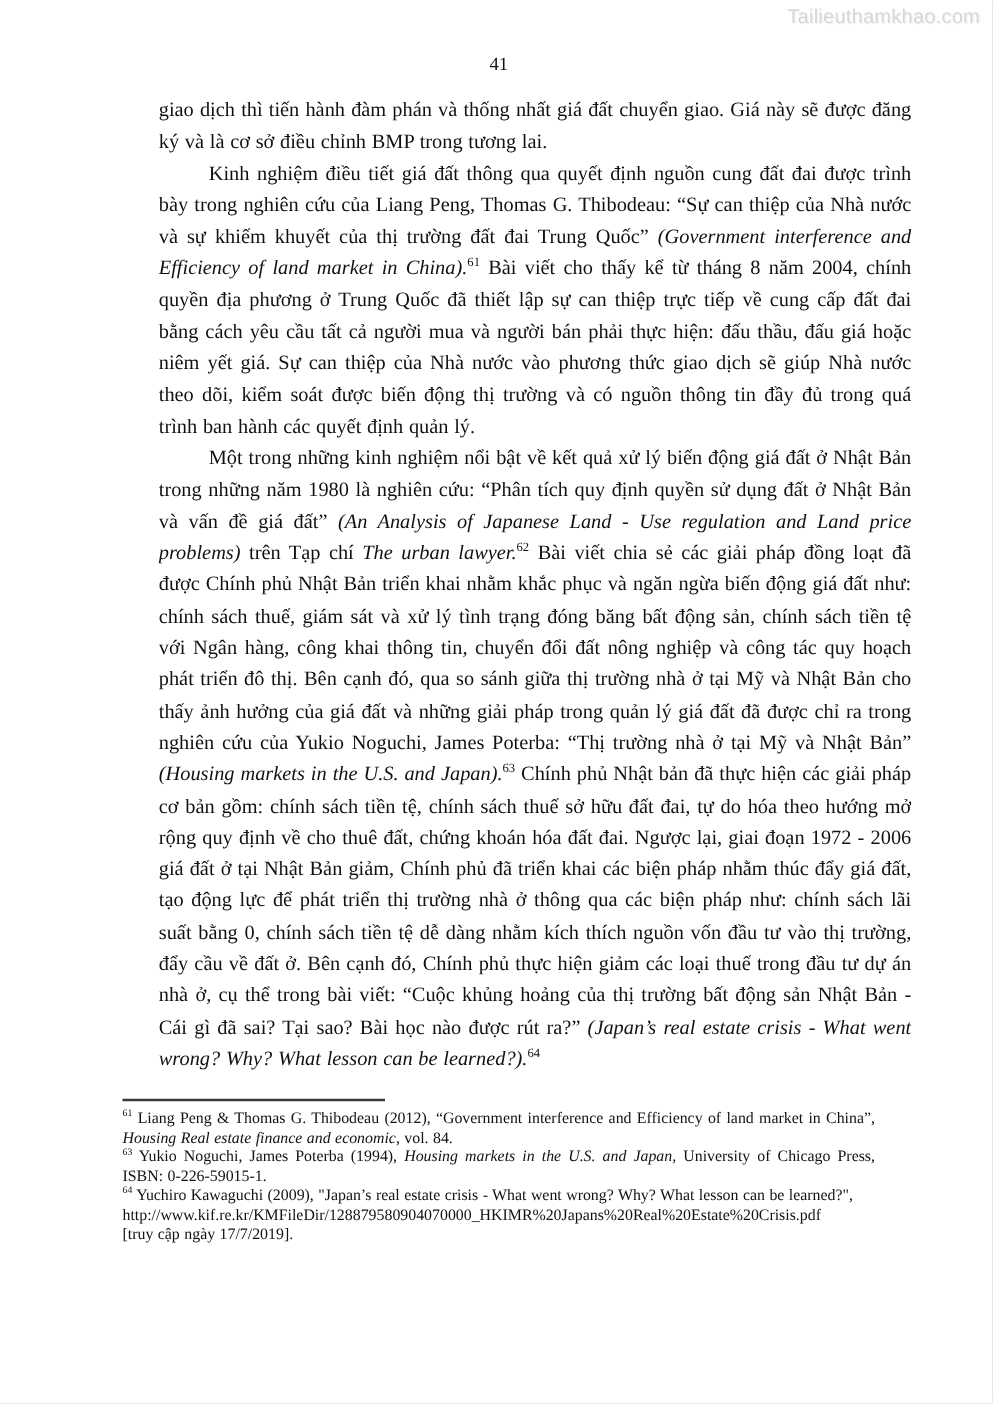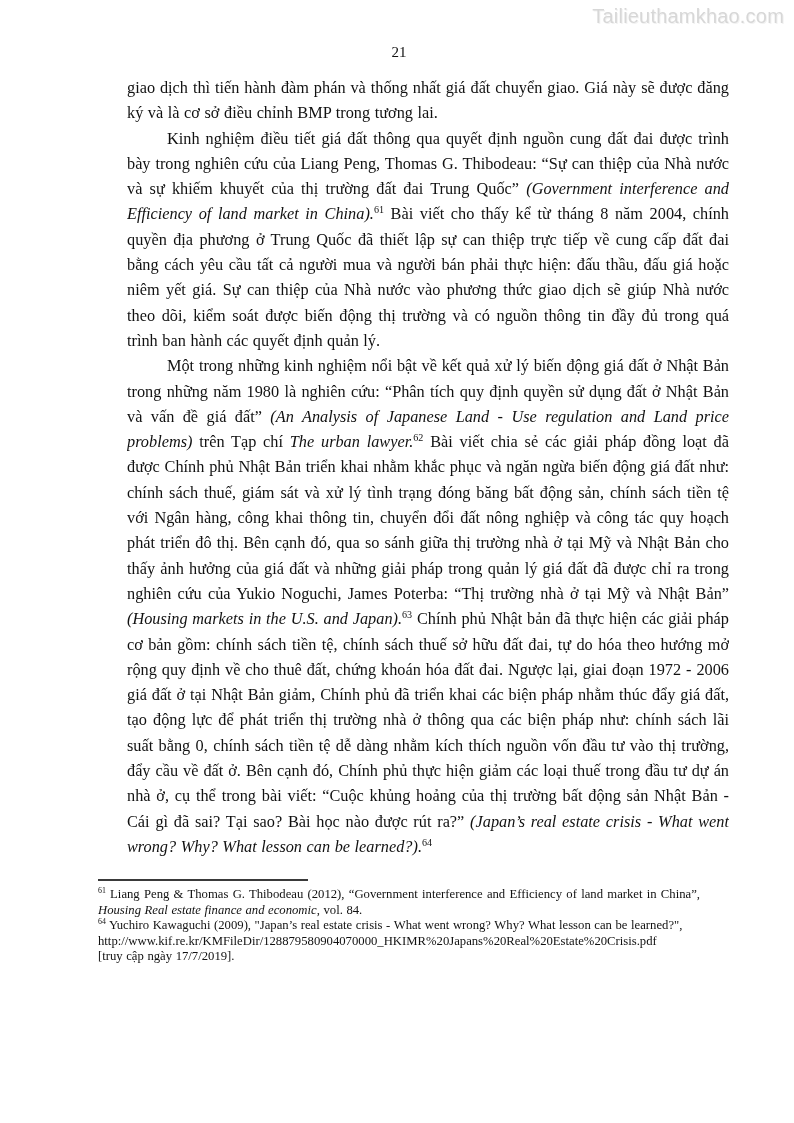--- a/index.html
+++ b/index.html
@@ -12,21 +12,21 @@
     color: #111111;
     font-family: "Liberation Serif", "DejaVu Serif", serif;
     overflow: hidden;
     box-shadow: 0 0 6px rgba(0,0,0,.25);
   }
   .watermark {
     position: absolute;
     top: 5px;
     right: 10px;
     font-family: "Liberation Sans", "DejaVu Sans", sans-serif;
-    font-size: 20px;
+    font-size: 16px;
     color: #d7d7d7;
     text-shadow: 1px 1px 0 #f2f2f2;
     letter-spacing: 0.2px;
     user-select: none;
   }
   .page-number {
     position: absolute;
     top: 44px;
     left: 98px;
     width: 602px;
@@ -76,28 +76,29 @@
     white-space: pre-wrap;
     overflow-wrap: anywhere;
     word-spacing: 0.4px;
   }
 </style>
 </head>
 <body>
 
 <div class="page">
   <div class="watermark">Tailieuthamkhao.com</div>
-  <div class="page-number">21</div>
+  <div class="page-number">41</div>
   <div class="content">
       <p class="para"><span>giao dịch thì tiến hành đàm phán và thống nhất giá đất chuyển giao. Giá này sẽ được đăng ký và là cơ sở điều chỉnh BMP trong tương lai.</span></p>
       <p class="para indent"><span>Kinh nghiệm điều tiết giá đất thông qua quyết định nguồn cung đất đai được trình bày trong nghiên cứu của Liang Peng, Thomas G. Thibodeau: “Sự can thiệp của Nhà nước và sự khiếm khuyết của thị trường đất đai Trung Quốc” </span><i>(Government interference and Efficiency of land market in China).</i><sup class="fnref">61</sup><span> Bài viết cho thấy kể từ tháng 8 năm 2004, chính quyền địa phương ở Trung Quốc đã thiết lập sự can thiệp trực tiếp về cung cấp đất đai bằng cách yêu cầu tất cả người mua và người bán phải thực hiện: đấu thầu, đấu giá hoặc niêm yết giá. Sự can thiệp của Nhà nước vào phương thức giao dịch sẽ giúp Nhà nước theo dõi, kiểm soát được biến động thị trường và có nguồn thông tin đầy đủ trong quá trình ban hành các quyết định quản lý.</span></p>
       <p class="para indent"><span>Một trong những kinh nghiệm nổi bật về kết quả xử lý biến động giá đất ở Nhật Bản trong những năm 1980 là nghiên cứu: “Phân tích quy định quyền sử dụng đất ở Nhật Bản và vấn đề giá đất” </span><i>(An Analysis of Japanese Land - Use regulation and Land price problems)</i><span> trên Tạp chí </span><i>The urban lawyer.</i><sup class="fnref">62</sup><span> Bài viết chia sẻ các giải pháp đồng loạt đã được Chính phủ Nhật Bản triển khai nhằm khắc phục và ngăn ngừa biến động giá đất như: chính sách thuế, giám sát và xử lý tình trạng đóng băng bất động sản, chính sách tiền tệ với Ngân hàng, công khai thông tin, chuyển đổi đất nông nghiệp và công tác quy hoạch phát triển đô thị. Bên cạnh đó, qua so sánh giữa thị trường nhà ở tại Mỹ và Nhật Bản cho thấy ảnh hưởng của giá đất và những giải pháp trong quản lý giá đất đã được chỉ ra trong nghiên cứu của Yukio Noguchi, James Poterba: “Thị trường nhà ở tại Mỹ và Nhật Bản” </span><i>(Housing markets in the U.S. and Japan).</i><sup class="fnref">63</sup><span> Chính phủ Nhật bản đã thực hiện các giải pháp cơ bản gồm: chính sách tiền tệ, chính sách thuế sở hữu đất đai, tự do hóa theo hướng mở rộng quy định về cho thuê đất, chứng khoán hóa đất đai. Ngược lại, giai đoạn 1972 - 2006 giá đất ở tại Nhật Bản giảm, Chính phủ đã triển khai các biện pháp nhằm thúc đẩy giá đất, tạo động lực để phát triển thị trường nhà ở thông qua các biện pháp như: chính sách lãi suất bằng 0, chính sách tiền tệ dễ dàng nhằm kích thích nguồn vốn đầu tư vào thị trường, đẩy cầu về đất ở. Bên cạnh đó, Chính phủ thực hiện giảm các loại thuế trong đầu tư dự án nhà ở, cụ thể trong bài viết: “Cuộc khủng hoảng của thị trường bất động sản Nhật Bản - Cái gì đã sai? Tại sao? Bài học nào được rút ra?” </span><i>(Japan’s real estate crisis - What went wrong? Why? What lesson can be learned?).</i><sup class="fnref">64</sup></p>
     </div>
   <div class="footnotes">
     <div class="footnote-separator"></div>
     <div>
         <div class="footnote"><sup class="fnref">61</sup><span> Liang Peng &amp; Thomas G. Thibodeau (2012), “Government interference and Efficiency of land market in China”, </span><i>Housing Real estate finance and economic</i><span>, vol. 84.</span></div>
+        <div class="footnote"><sup class="fnref">63</sup><span> Yukio Noguchi, James Poterba (1994), </span><i>Housing markets in the U.S. and Japan,</i><span> University of Chicago Press, ISBN: 0-226-59015-1.</span></div>
         <div class="footnote"><sup class="fnref">64</sup><span> Yuchiro Kawaguchi (2009), "Japan’s real estate crisis - What went wrong? Why? What lesson can be learned?",
 http://www.kif.re.kr/KMFileDir/128879580904070000_HKIMR%20Japans%20Real%20Estate%20Crisis.pdf
 [truy cập ngày 17/7/2019].</span></div>
       </div>
   </div>
 </div>
 
 </body></html>

